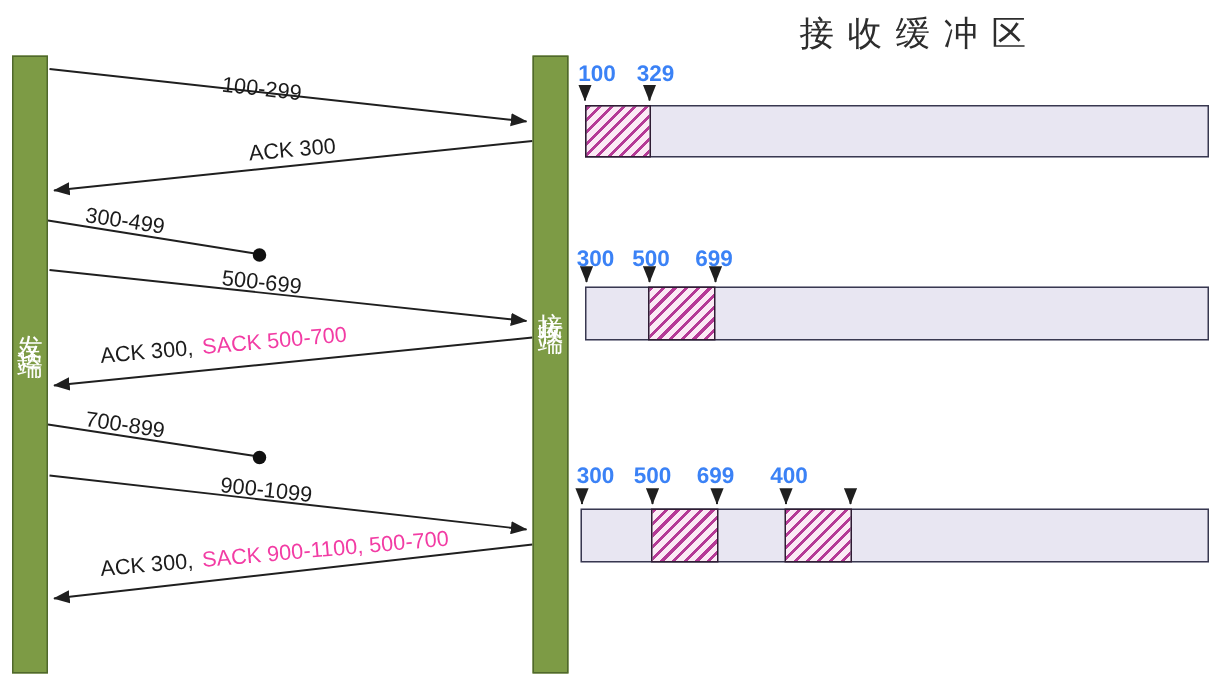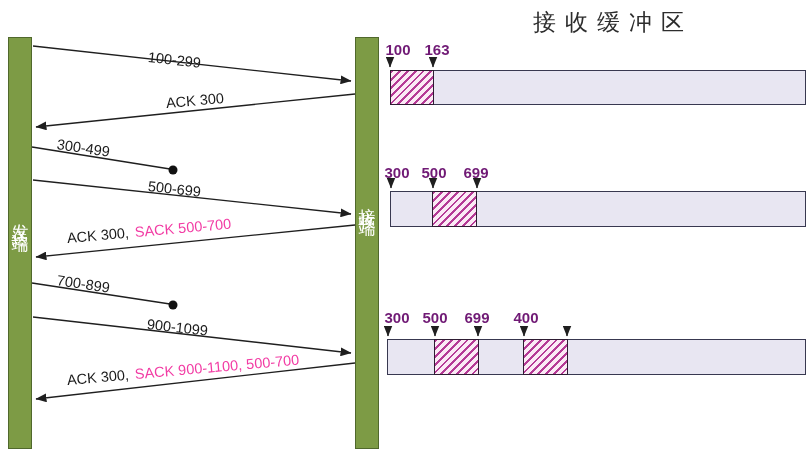--- a/index.html
+++ b/index.html
@@ -30,21 +30,21 @@
   .buffer{
     position:absolute;background:#e8e6f2;border:1.5px solid #383850;
     box-sizing:border-box;
   }
   .hatch{
     position:absolute;top:-1px;bottom:-1px;
     background:repeating-linear-gradient(135deg,#b53a96 0 2px,#fbeaf5 2px 5.5px);
     border:1.5px solid #2e1c33;box-sizing:border-box;
   }
   .marker-label{
-    position:absolute;font-weight:bold;font-size:15px;color:#701a75;
+    position:absolute;font-weight:bold;font-size:15px;color:#3b82f6;
     transform:translateX(-50%);white-space:nowrap;
   }
 </style>
 </head>
 <body>
 
 <div id="canvas">
 
   <svg class="lines" width="807" height="453" viewBox="0 0 807 453">
     <defs>
@@ -95,21 +95,21 @@
   <div class="msg-label" style="left:57px;top:272px;transform:rotate(8.5deg);">700-899</div>
   <div class="msg-label" style="left:147px;top:316px;transform:rotate(6.3deg);">900-1099</div>
   <div class="msg-label" style="left:67px;top:372px;transform:rotate(-5deg);">
     <span>ACK 300,</span>
     <span class="sack-part">SACK 900-1100, 500-700</span>
   </div>
 
   <div class="title">接收缓冲区</div>
 
   <span class="marker-label" style="left:398px;top:41px;">100</span>
-  <span class="marker-label" style="left:437px;top:41px;">163</span>
+  <span class="marker-label" style="left:437px;top:41px;">329</span>
   <div class="buffer" style="left:390px;top:70px;width:416px;height:35px;">
     <div class="hatch" style="left:-1px;width:44px;"></div>
   </div>
 
   <span class="marker-label" style="left:397px;top:164px;">300</span>
   <span class="marker-label" style="left:434px;top:164px;">500</span>
   <span class="marker-label" style="left:476px;top:164px;">699</span>
   <div class="buffer" style="left:390px;top:191px;width:416px;height:36px;">
     <div class="hatch" style="left:41px;width:45px;"></div>
   </div>

